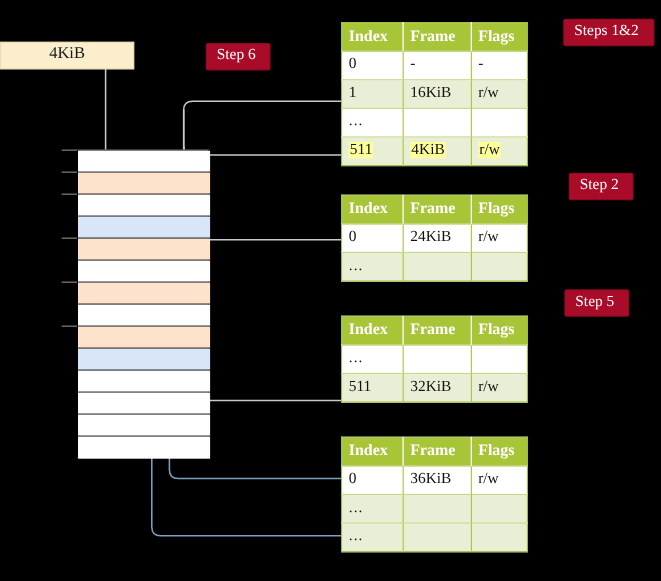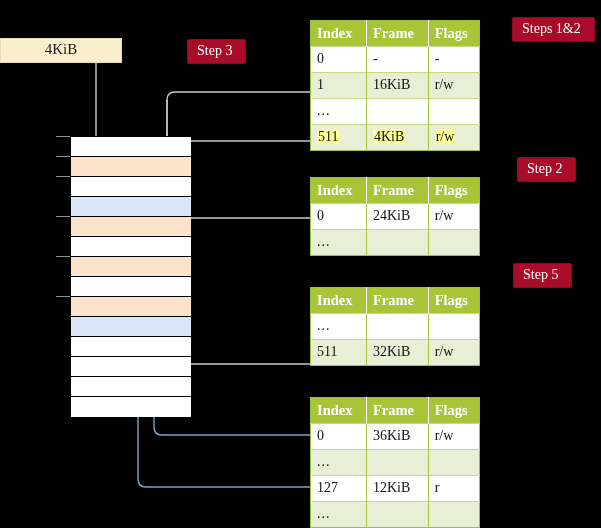--- a/index.html
+++ b/index.html
@@ -179,21 +179,21 @@
       <div class="memrow mem-orange" style="top: 160px; height: 20px;"></div>
       <div class="memrow mem-blue" style="top: 180px; height: 20px;"></div>
       <div class="memrow mem-white" style="top: 200px; height: 20px;"></div>
       <div class="memrow mem-white" style="top: 220px; height: 20px;"></div>
       <div class="memrow mem-white" style="top: 240px; height: 20px;"></div>
       <div class="memrow mem-white last" style="top: 260px; height: 20px;"></div>
     </div>
 
   <div id="badges">
       <div class="badge" style="left: 513px; top: 18px;">Steps 1&amp;2</div>
-      <div class="badge" style="left: 188px; top: 40px;">Step 3</div>
+      <div class="badge" style="left: 188px; top: 40px;">Step 6</div>
       <div class="badge" style="left: 518px; top: 158px;">Step 2</div>
       <div class="badge" style="left: 514px; top: 264px;">Step 5</div>
     </div>
 
   <div id="tables">
       <table class="ptable" style="left: 310px; top: 20px; width: 170px;">
         <thead>
           <tr>
             <th>Index</th>
             <th>Frame</th>
@@ -276,25 +276,20 @@
         <tbody>
           <tr>
             <td class="c-index">0</td>
             <td class="c-frame">36KiB</td>
             <td class="c-flags">r/w</td>
           </tr>
           <tr class="alt">
             <td class="c-index"><span class="dots">...</span></td>
             <td class="c-frame"></td>
             <td class="c-flags"></td>
-          </tr>
-          <tr>
-            <td class="c-index">127</td>
-            <td class="c-frame">12KiB</td>
-            <td class="c-flags">r</td>
           </tr>
           <tr class="alt">
             <td class="c-index"><span class="dots">...</span></td>
             <td class="c-frame"></td>
             <td class="c-flags"></td>
           </tr>
         </tbody>
       </table>
     </div>
 

